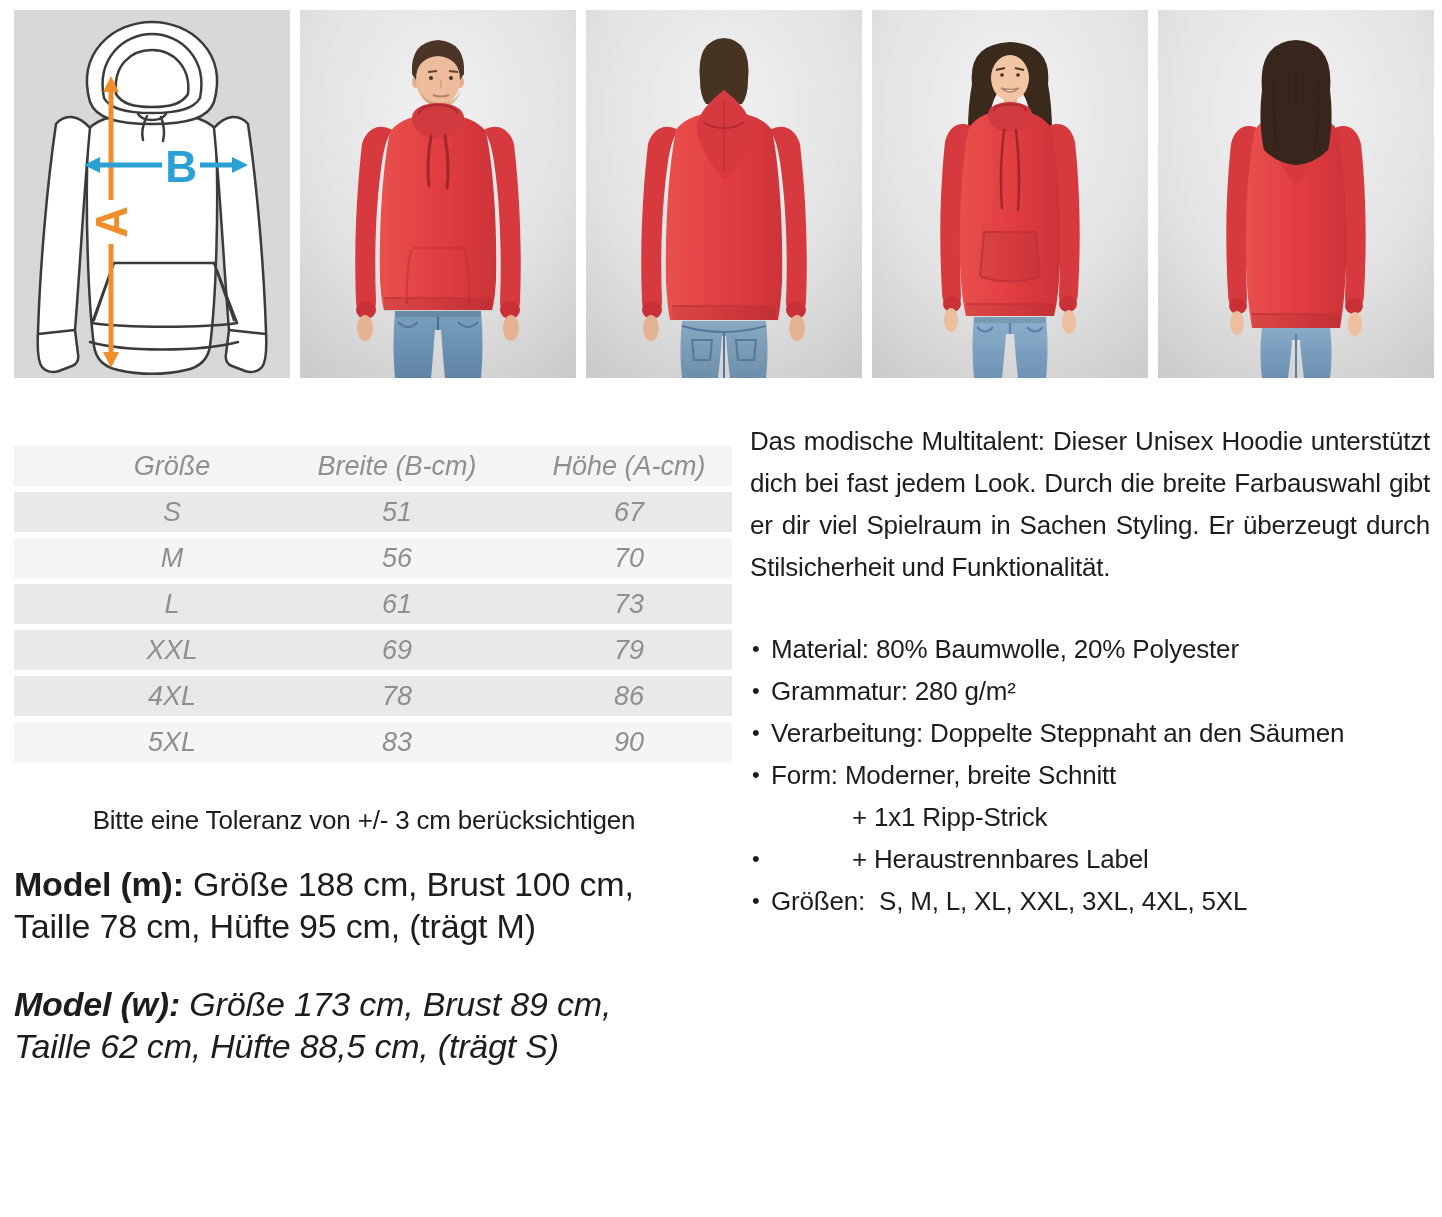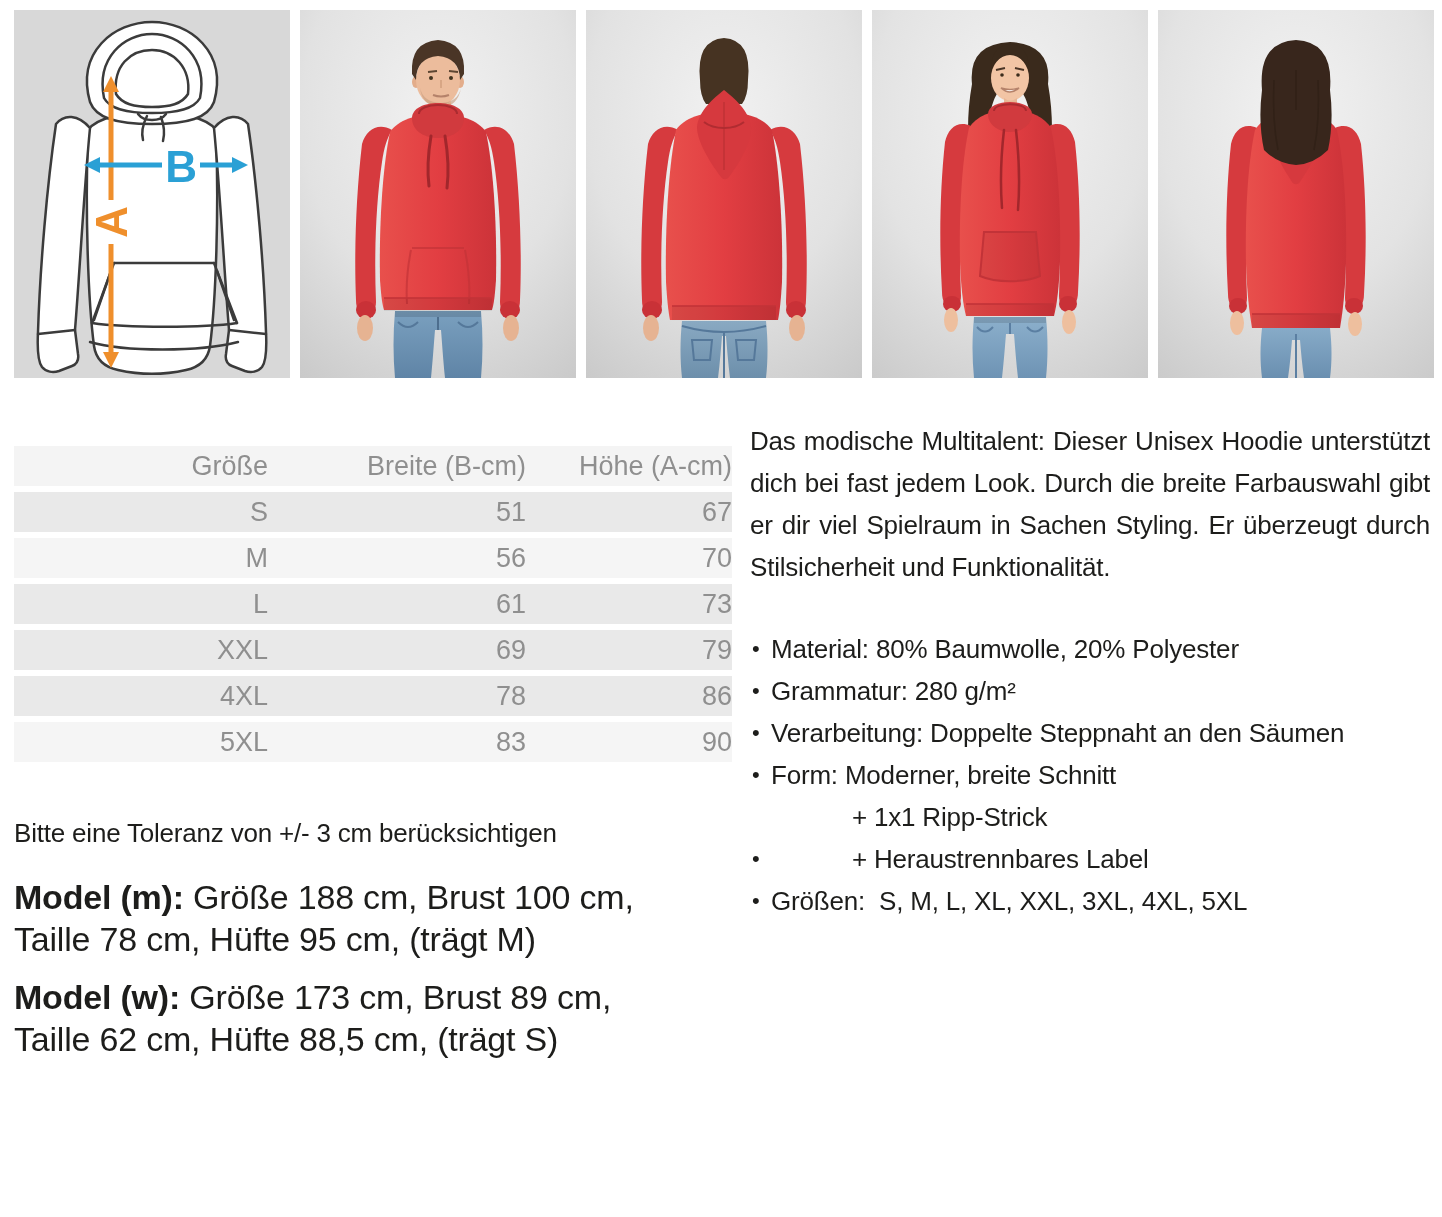--- a/index.html
+++ b/index.html
@@ -13,30 +13,30 @@
   .panel { width:276px; height:368px; overflow:hidden; }
   .panel svg { display:block; }
 
   
   .left-col { position:absolute; left:14px; top:440px; width:718px; }
   table.size-table {
     border-collapse:separate; border-spacing:0 6px; width:718px; table-layout:fixed;
     font-size:27px; color:#8f8f8f; letter-spacing:0;
   }
   table.size-table th, table.size-table td {
-    height:40px; font-weight:normal; text-align:right; vertical-align:middle; padding:0;
+    height:40px; font-weight:normal; text-align:center; vertical-align:middle; padding:0;font-style:italic;
   }
   table.size-table th:first-child, table.size-table td:first-child { padding-left:62px; }
   tr.hdr  > * { background:#f4f4f4; }
   tr.dark > * { background:#e9e9e9; }
   tr.lite > * { background:#f5f5f5; }
 
-  p.tolerance { margin:44px 0 0 0; font-size:26px; line-height:42px; width:700px; }
+  p.tolerance { margin:31px 0 0 0; font-size:26px; line-height:42px; width:700px;text-align:center; }
   p.model { margin:22px 0 0 0; font-size:34px; line-height:42px; width:660px; }
-  p.model + p.model { margin-top:16px; }
+  p.model + p.model { margin-top:36px;font-style:italic; }
   p.model .b { font-weight:bold; }
 
   
   .right-col { position:absolute; left:750px; top:420px; width:680px; }
   p.desc { margin:0; font-size:26px; line-height:42px; text-align:justify; }
   ul.bullets { list-style:none; margin:40px 0 0 0; padding:0; }
   ul.bullets li { position:relative; padding-left:21px; font-size:26px; line-height:42px; }
   ul.bullets li.indent { padding-left:102px; }
   ul.bullets li .dot { position:absolute; left:2px; top:0; font-size:22px; }
   ul.bullets li .txt { white-space:pre-wrap; }

